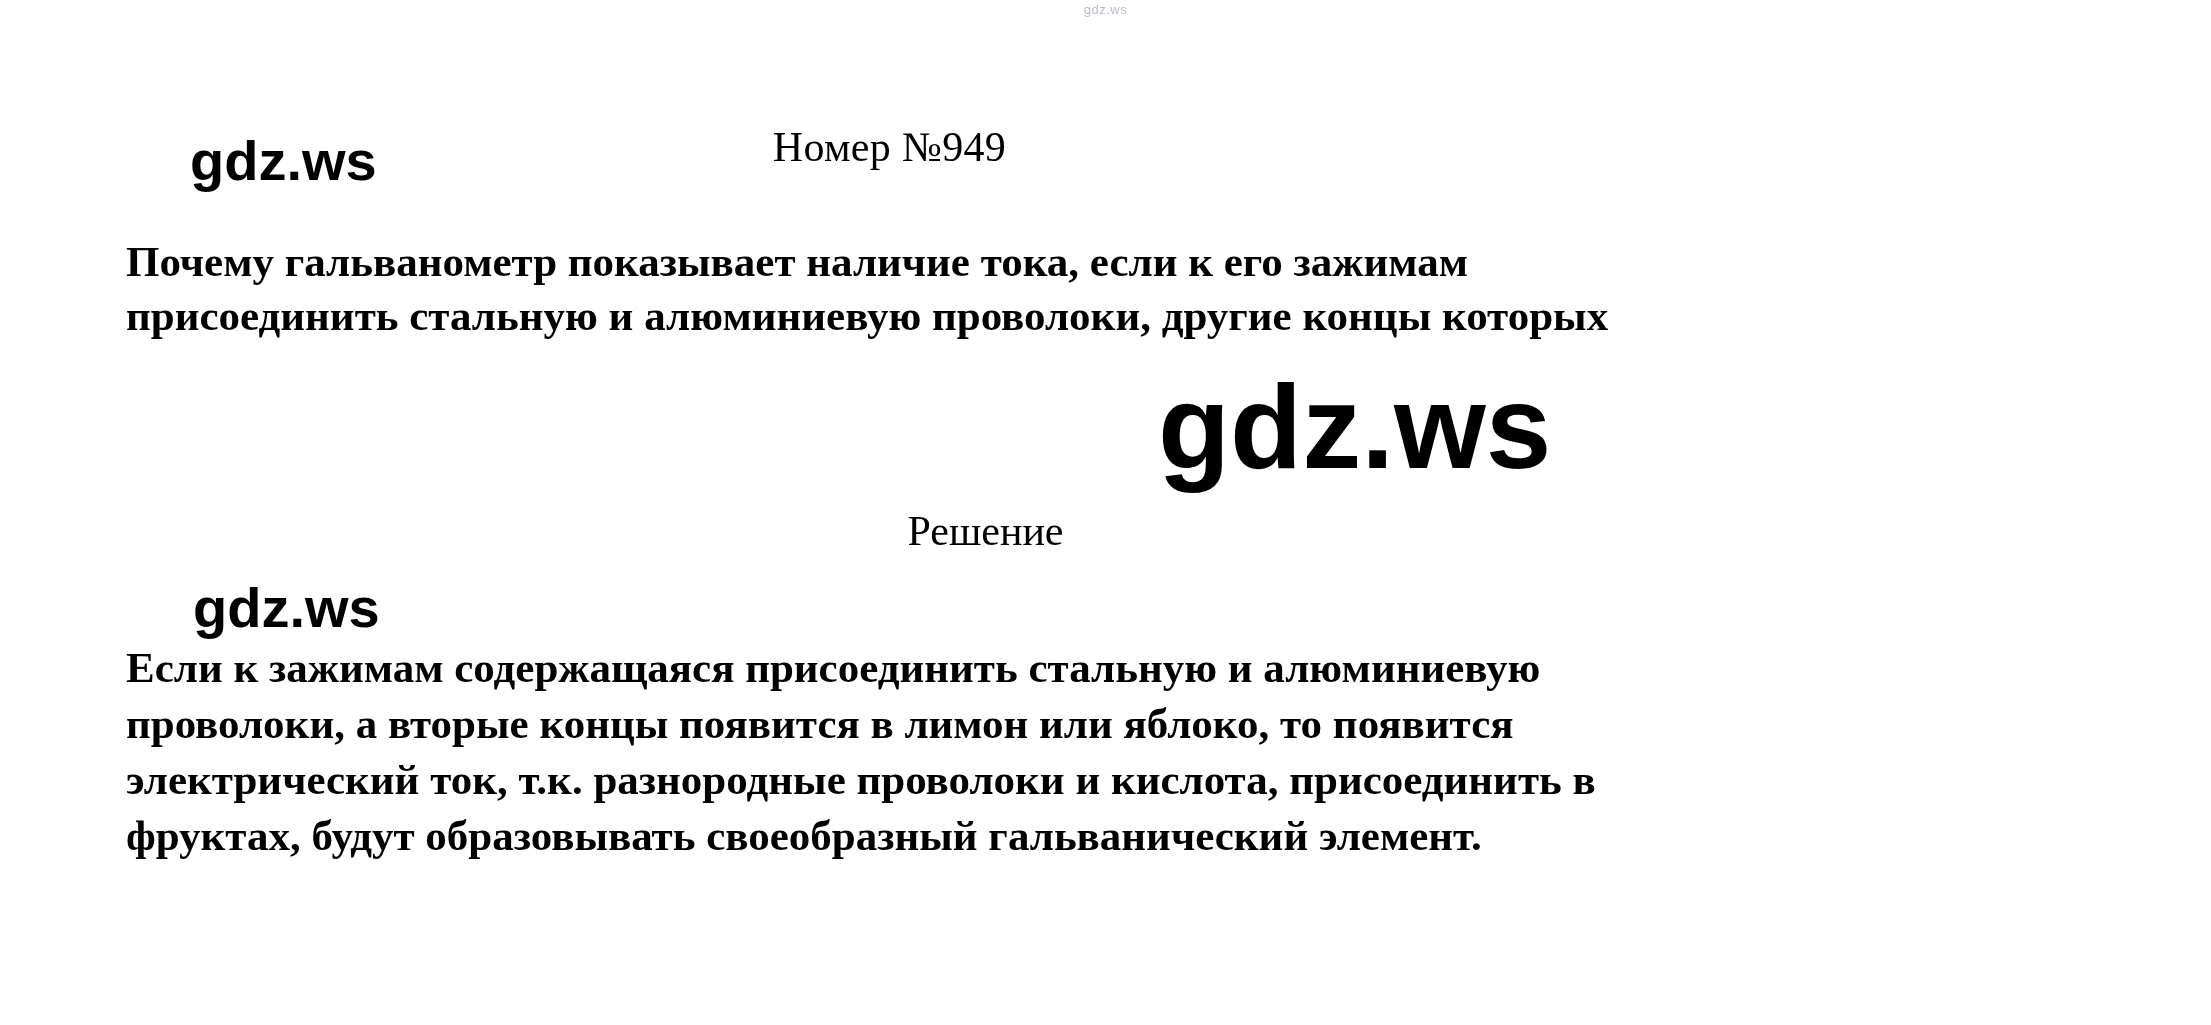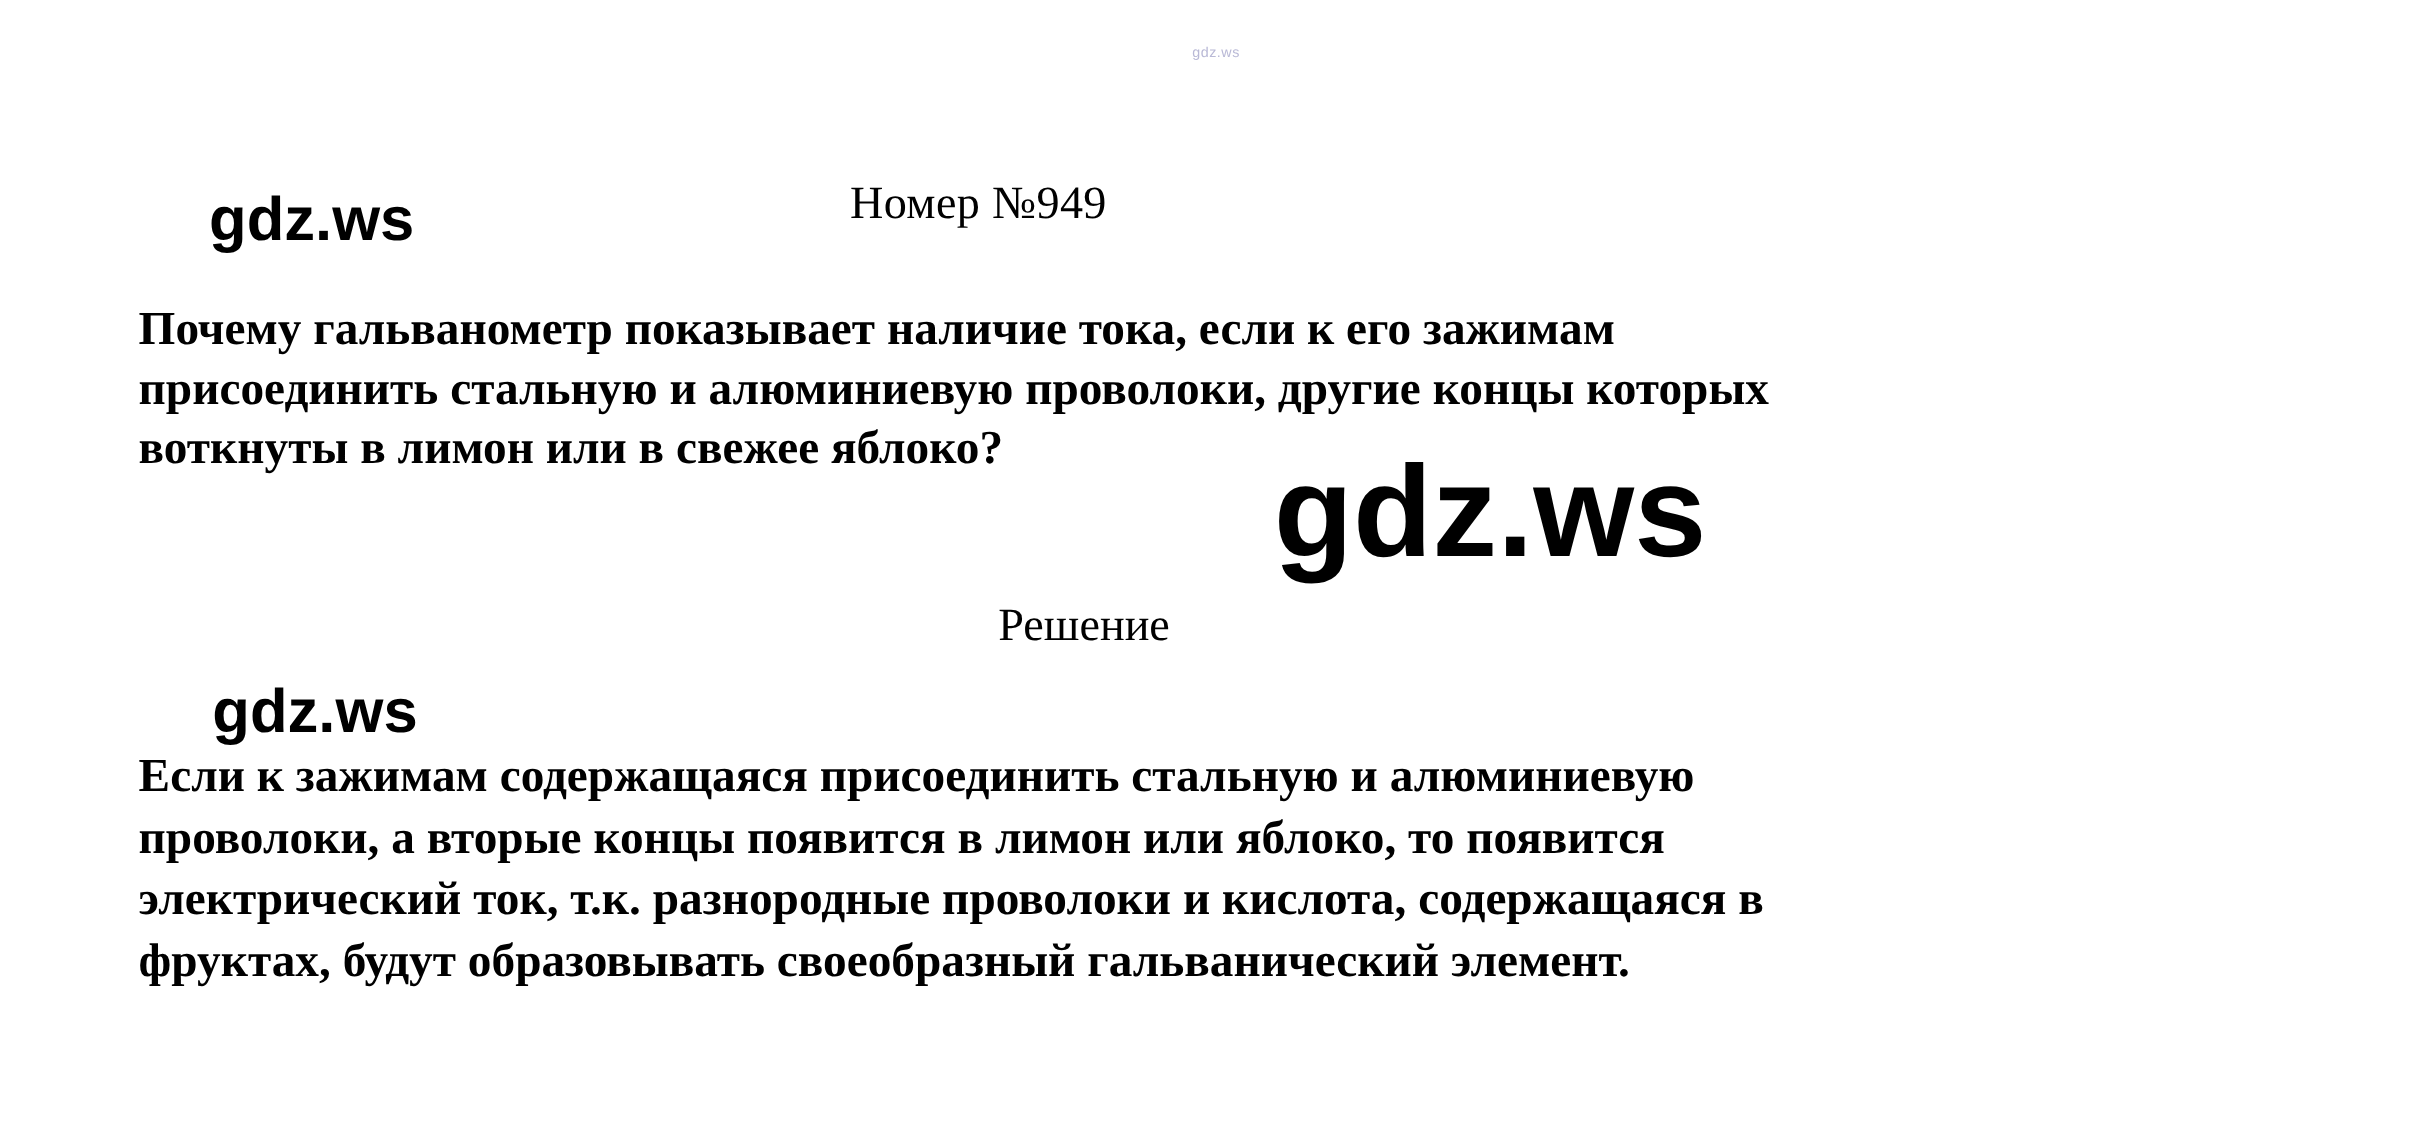--- a/index.html
+++ b/index.html
@@ -12,21 +12,20 @@
     height: 1025px;
     position: relative;
     overflow: hidden;
     font-family: "Liberation Serif", serif;
     color: #000000;
   }
 
   .page {
     position: absolute;
     inset: 0;
-    margin-top: 38px;
   }
 
   
   .watermark-top {
     position: absolute;
     top: 2px;
     left: 0;
     width: 2211px;
     text-align: center;
     font-family: "Liberation Sans", sans-serif;
@@ -108,29 +107,28 @@
 
   <div class="watermark-top">gdz.ws</div>
 
   <div class="doc-title">Номер №949</div>
 
   <div class="watermark-mid wm-1">gdz.ws</div>
 
   <div class="block-question">
     <span class="line">Почему гальванометр показывает наличие тока, если к его зажимам</span>
     <span class="line">присоединить стальную и алюминиевую проволоки, другие концы которых</span>
-    <span class="line">воткнуты в лимон или в свежее яблоко?</span>
   </div>
 
   <div class="watermark-large">gdz.ws</div>
 
   <div class="heading-solution">Решение</div>
 
   <div class="watermark-mid wm-2">gdz.ws</div>
 
   <div class="block-answer">
     <span class="line">Если к зажимам содержащаяся присоединить стальную и алюминиевую</span>
     <span class="line">проволоки, а вторые концы появится в лимон или яблоко, то появится</span>
-    <span class="line">электрический ток, т.к. разнородные проволоки и кислота, содержащаяся в</span>
+    <span class="line">электрический ток, т.к. разнородные проволоки и кислота, присоединить в</span>
     <span class="line">фруктах, будут образовывать своеобразный гальванический элемент.</span>
   </div>
 
 </div>
 
 </body></html>

